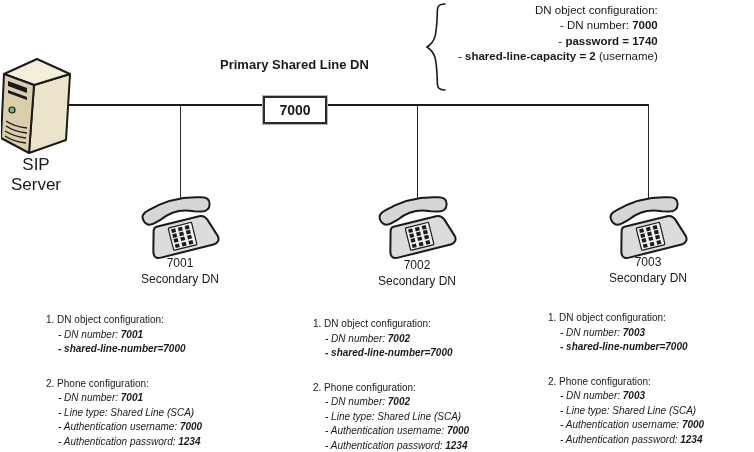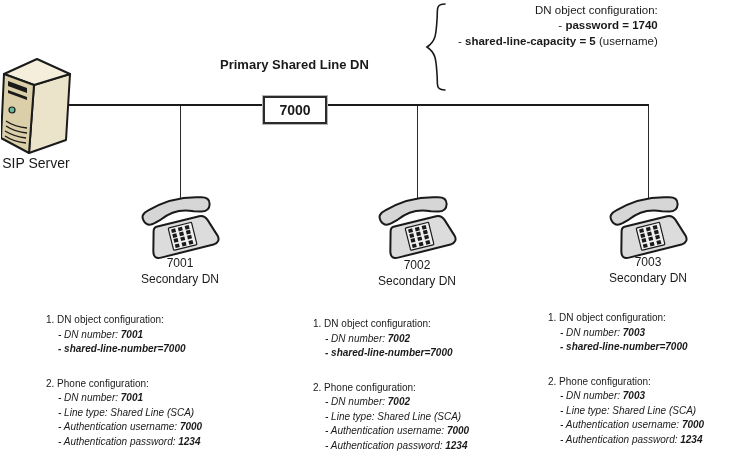--- a/index.html
+++ b/index.html
@@ -5,21 +5,21 @@
   html,body { margin:0; padding:0; background:#fff; }
   .canvas {
     position:relative; width:754px; height:452px; overflow:hidden;
     background:#ffffff; color:#1a1a1a;
     font-family:"Liberation Sans", sans-serif;
   }
   .abs { position:absolute; }
 
   .diagram-title { font-weight:bold; font-size:13px; white-space:nowrap; }
 
-  .server-label { width:72px; text-align:center; font-size:14px; }
+  .server-label { width:72px; text-align:center; font-size:17px; }
 
   .bus-line { height:2px; background:#1a1a1a; }
   .drop-line { width:1px; background:#2a2a2a; }
 
   .dn-box {
     width:60px; height:24px; background:#ffffff;
     border:2px solid #2b2b2b; outline:1px solid #b5b5b5;
     display:flex; align-items:center; justify-content:center;
     font-weight:bold; font-size:14px; z-index:3;
   }
@@ -66,22 +66,23 @@
   </div>
   <div class="abs server-label" style="left:0px; top:155px;">SIP Server</div>
 
   <div class="abs" style="left:423px; top:1px;">
     <svg width="26" height="92" viewBox="0 0 26 92">
       <path d="M22,3 C12,3 15,9 14,19 C13,33 13,40 4,46 C13,52 13,59 14,73 C15,83 12,89 22,89" fill="none" stroke="#1a1a1a" stroke-width="1.6" stroke-linecap="round"></path>
     </svg>
   </div>
   <div class="abs callout" style="left:458px; top:3px;">
     <div class="cl-line">DN object configuration:</div>
+    <div class="cl-line"><span>- DN number: </span><b>7000</b><span></span></div>
     <div class="cl-line"><span>- </span><b>password = 1740</b><span></span></div>
-    <div class="cl-line"><span>- </span><b>shared-line-capacity = 5</b><span> (username)</span></div>
+    <div class="cl-line"><span>- </span><b>shared-line-capacity = 2</b><span> (username)</span></div>
   </div>
 
   <div class="abs" style="left:141px; top:194px;">
     <svg width="80" height="68" viewBox="0 0 80 68">
       <g transform="rotate(-14 40 36)">
         <path d="M17,27 L61,27 Q66,27 68,32 L74,50 Q76,57 68,58 L14,58 Q6,58 8,50 L13,31 Q14,27 17,27 Z" fill="#dcdcdc" stroke="#1a1a1a" stroke-width="2" stroke-linejoin="round"></path>
         <path d="M13,9 Q4,11 6,18 Q8,25 16,23 L23,21 Q40,13 57,21 L64,23 Q72,25 74,18 Q76,11 67,9 Q40,1 13,9 Z" fill="#d6d6d6" stroke="#1a1a1a" stroke-width="2" stroke-linejoin="round"></path>
         <rect x="28" y="31" width="24" height="23" rx="1" fill="#f0f0f0" stroke="#1a1a1a" stroke-width="1.2"></rect>
         <g fill="#1a1a1a">
           <rect x="30.5" y="33" width="4.2" height="3.8"></rect>

